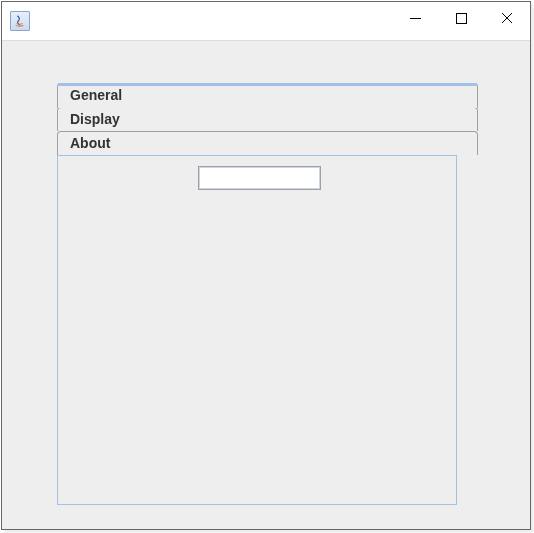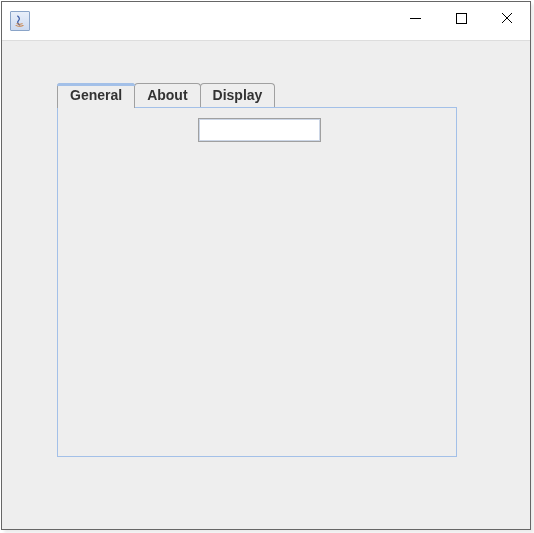--- a/index.html
+++ b/index.html
@@ -85,20 +85,21 @@
     .tabbed-pane {
       position: absolute;
       top: 42px;
       left: 55px;
       width: 420px;
     }
     .tabs-row {
       display: flex;
       position: relative;
       z-index: 2;
+      flex-direction: column;
     }
     .tab {
       padding: 3px 12px 4px 12px;
       font-size: 14px;
       font-weight: bold;
       color: #333;
       background: #eeeeee;
       border: 1px solid #a0a0a0;
       border-bottom: none;
       border-top-left-radius: 4px;
@@ -179,24 +180,24 @@
     </div>
   </div>
 
   <div class="content-area">
     <div class="tabbed-pane">
       <div class="tabs-row">
         <div class="tab active">
           <span>General</span>
         </div>
         <div class="tab">
-          <span>About</span>
+          <span>Display</span>
         </div>
         <div class="tab">
-          <span>Display</span>
+          <span>About</span>
         </div>
       </div>
       <div class="tab-panel">
         <input type="text" class="text-field" value="" style="">
       </div>
     </div>
   </div>
 </div>
 
 </body></html>

